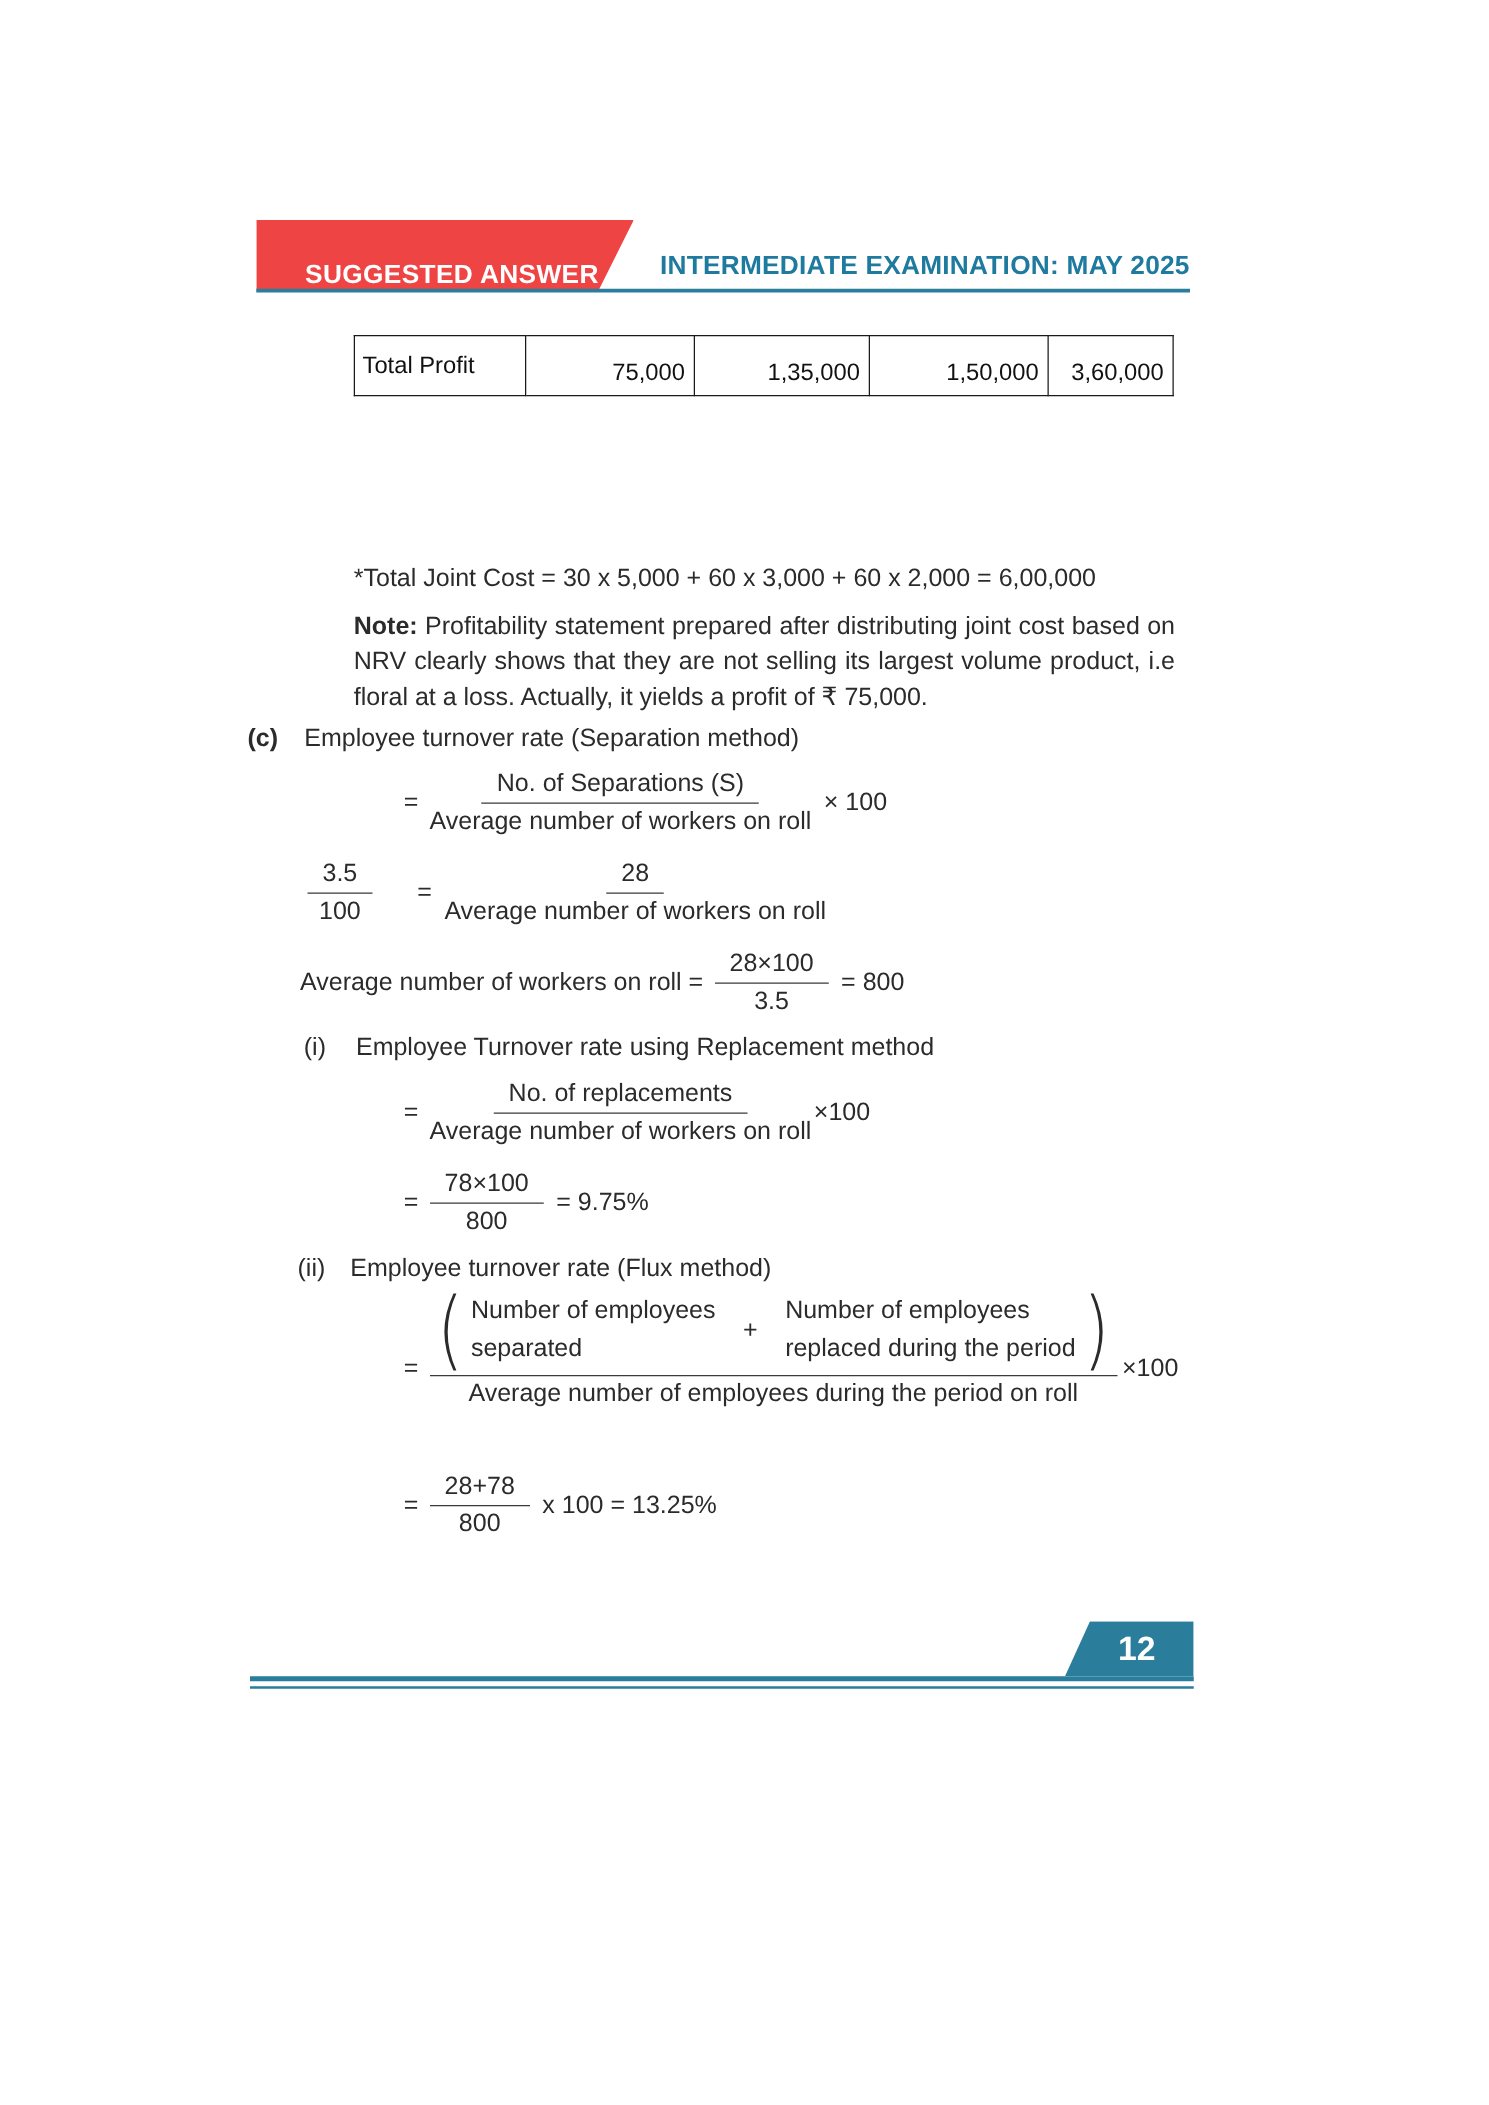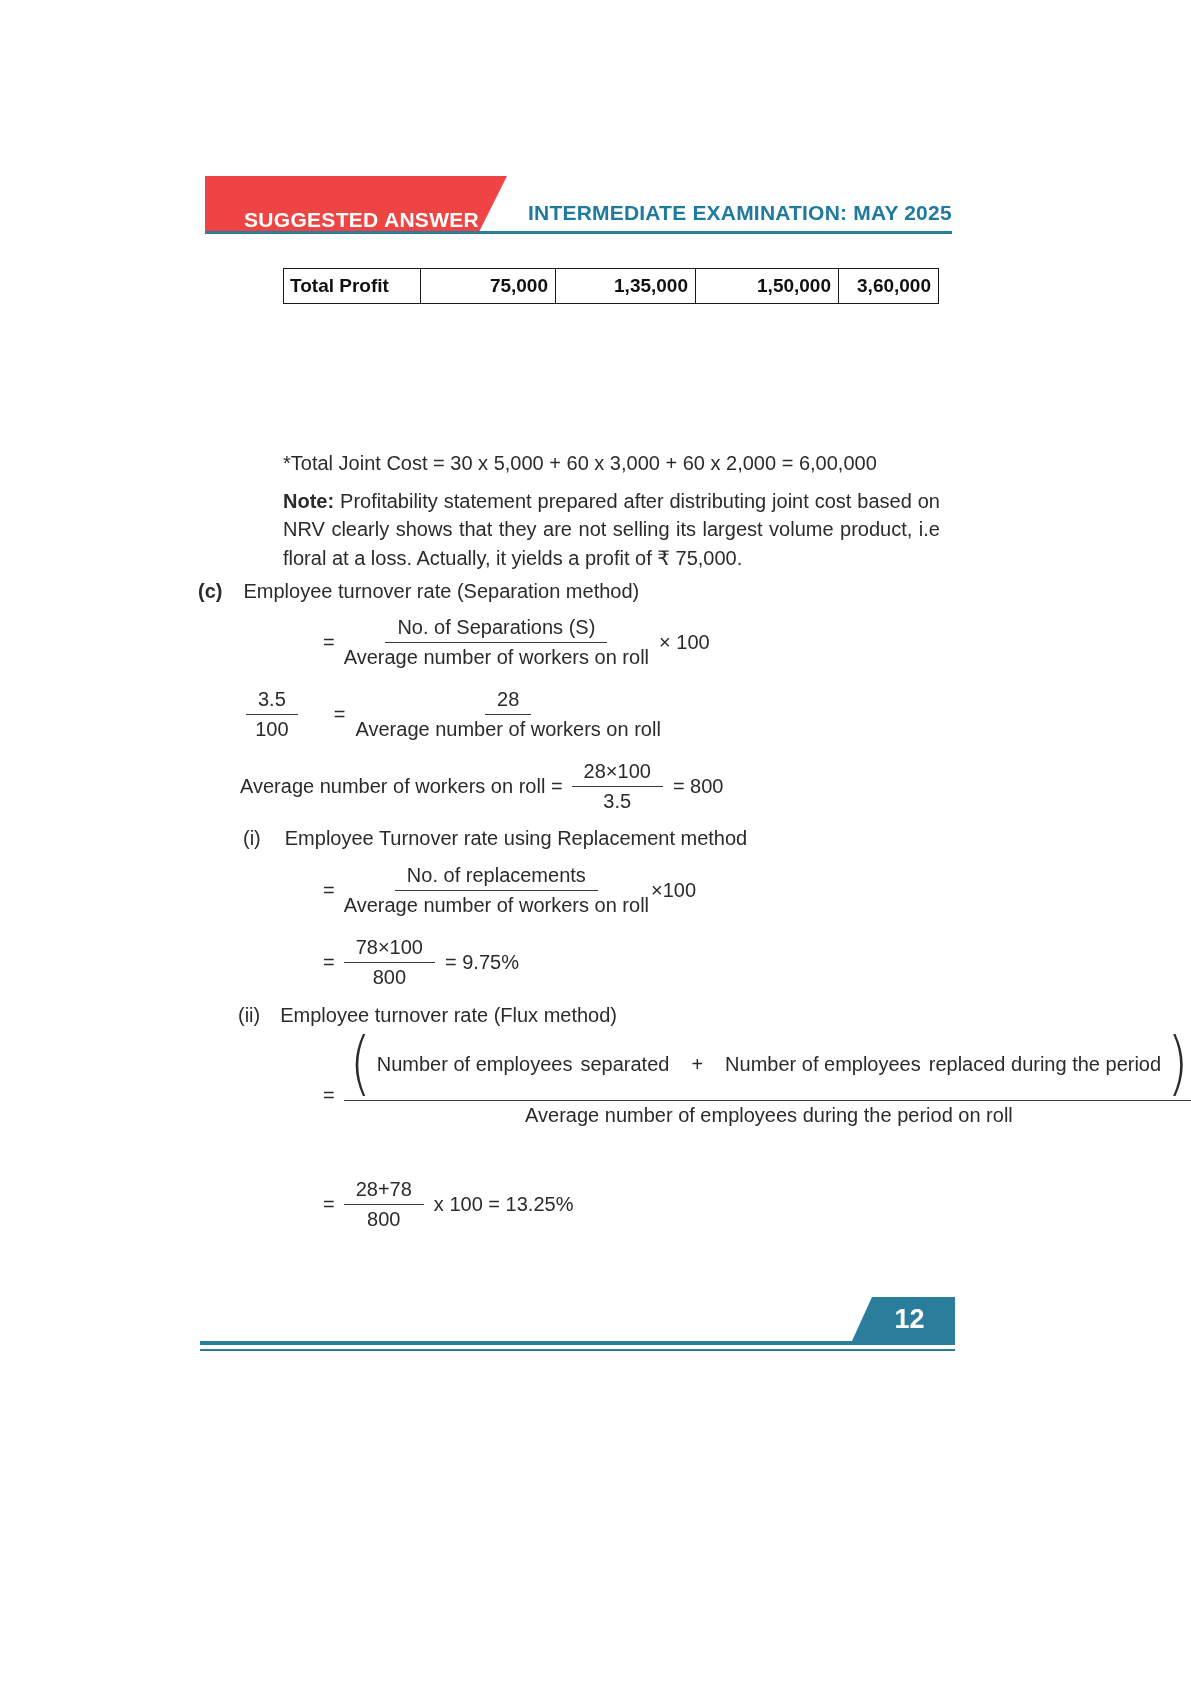--- a/index.html
+++ b/index.html
@@ -13,23 +13,23 @@
   .header-title{position:absolute;left:528px;top:201px;font-size:21px;font-weight:bold;color:#1e7a9e;letter-spacing:.2px;}
   .header-rule{position:absolute;left:205px;top:231px;width:747px;height:3px;background:#2b7d9c;}
 
   
   table.profit{position:absolute;left:283px;top:268px;border-collapse:collapse;table-layout:fixed;
                font-size:19px;color:#111111;}
   table.profit td{border:1.6px solid #1a1a1a;vertical-align:top;}
   td.lbl{padding:3px 5px 4px 6px;text-align:justify;line-height:1.34;overflow-wrap:anywhere;}
   td.val{text-align:right;padding:4px 7px 0 2px;}
   tr.apportion td{height:128px;}
-  tr.total td{vertical-align:middle;font-weight:bold;height:34px;}
+  tr.total td{vertical-align:middle;font-weight:normal;height:34px;}
   tr.total td.lbl{text-align:left;padding-top:0;padding-bottom:0;}
-  tr.total td.val{padding-top:0;}
+  tr.total td.val{padding-top:13px;}
 
   
   .para{position:absolute;font-size:20px;line-height:1.42;}
   .p-jointcost{left:283px;top:449px;white-space:nowrap;}
   .p-note{left:283px;top:487px;width:657px;text-align:justify;}
   .note-label{font-weight:bold;}
 
   
   .sec-head{position:absolute;display:flex;align-items:baseline;font-size:20px;}
   .head-c{left:198px;top:580px;}
@@ -55,21 +55,21 @@
   .f-sep3{left:240px;top:760px;}
   .f-rep1{left:323px;top:864px;}
   .f-rep1 .mult{margin-left:2px;}
   .f-rep2{left:323px;top:936px;}
   .f-flux{left:323px;top:1036px;align-items:flex-end;}
   .f-flux .eq{margin-bottom:20px;}
   .f-flux .mult{margin-bottom:20px;margin-left:4px;}
   .f-flux2{left:323px;top:1178px;}
 
   .flux-num{display:flex;align-items:center;padding:0 6px 8px;}
-  .flux-col{display:flex;flex-direction:row;align-items:flex-start;text-align:center;gap:8px;white-space:nowrap;}
+  .flux-col{display:flex;flex-direction:column;align-items:flex-start;text-align:center;gap:8px;white-space:nowrap;}
   .plus{margin:0 22px;align-self:center;}
   .paren{font-size:54px;font-weight:300;line-height:56px;transform:scaleY(1.28);
          font-family:"DejaVu Sans",sans-serif;color:#2b2b2b;}
   .paren-open{margin-right:6px;}
   .paren-close{margin-left:6px;}
 
   
   .page-tab{position:absolute;left:852px;top:1297px;width:103px;height:44px;background:#2b7d9c;
             clip-path:polygon(20px 0,100% 0,100% 100%,0 100%);display:flex;align-items:center;justify-content:center;}
   .page-num{color:#ffffff;font-weight:bold;font-size:27px;padding-left:12px;}

